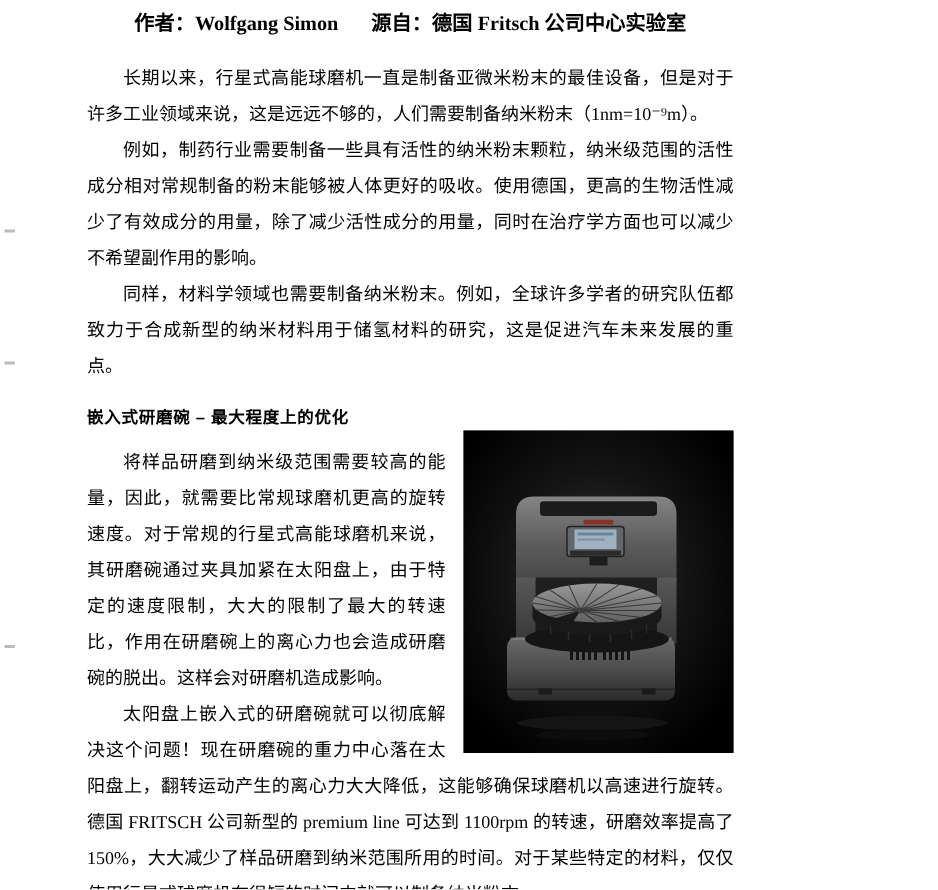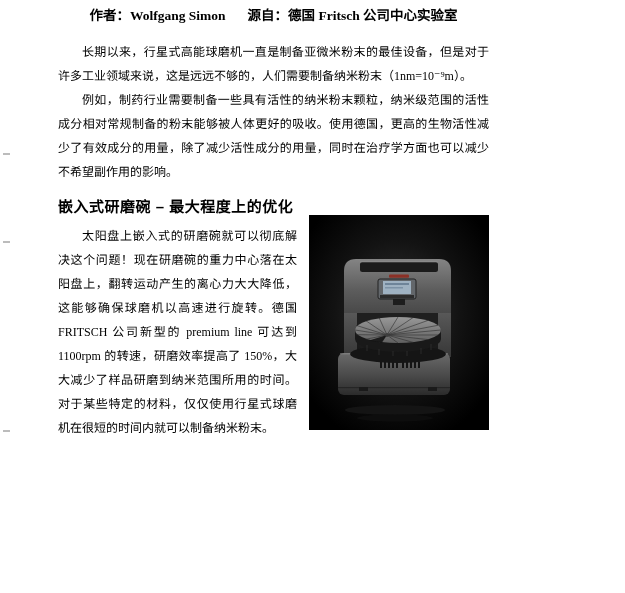--- a/index.html
+++ b/index.html
@@ -23,21 +23,21 @@
   .byline-gap{display:inline-block;width:22px;}
   .doc p{
     margin:0;
     font-size:12px;
     line-height:24px;
     text-indent:2em;
     text-align:justify;
   }
   .doc p.first{margin-top:14px;}
   .section h2{
-    font-size:15px;
+    font-size:11px;
     font-weight:bold;
     line-height:20px;
     margin:13px 0 7px 0;
     font-family:"Liberation Sans","DejaVu Sans",sans-serif;
     letter-spacing:0.5px;
   }
   .photo{
     float:right;
     width:180px;height:215px;
     margin:18px 0 6px 12px;
@@ -59,20 +59,21 @@
   <div class="margin-tick" style="top:430px"></div>
 
   <div class="doc">
 
     <div class="byline">
       <span>作者：Wolfgang Simon</span><span class="byline-gap"></span><span>源自：德国 Fritsch 公司中心实验室</span>
     </div>
 
     <p class="first">长期以来，行星式高能球磨机一直是制备亚微米粉末的最佳设备，但是对于许多工业领域来说，这是远远不够的，人们需要制备纳米粉末（1nm=10⁻⁹m）。</p>
     <p>例如，制药行业需要制备一些具有活性的纳米粉末颗粒，纳米级范围的活性成分相对常规制备的粉末能够被人体更好的吸收。使用德国，更高的生物活性减少了有效成分的用量，除了减少活性成分的用量，同时在治疗学方面也可以减少不希望副作用的影响。</p>
+    <p>同样，材料学领域也需要制备纳米粉末。例如，全球许多学者的研究队伍都致力于合成新型的纳米材料用于储氢材料的研究，这是促进汽车未来发展的重点。</p>
 
     <div class="section">
 
       <figure class="photo" style="margin-right:0;" aria-label="FRITSCH premium line 行星式高能球磨机产品照片">
         <svg width="180" height="215" viewBox="0 0 180 215" xmlns="http://www.w3.org/2000/svg">
           <defs>
             <radialGradient id="glow" cx="49%" cy="46%" r="62%">
               <stop offset="0%" stop-color="#343434"></stop>
               <stop offset="55%" stop-color="#131313"></stop>
               <stop offset="100%" stop-color="#000000"></stop>
@@ -174,17 +175,18 @@
           </g>
 
           <g>
             <ellipse cx="86" cy="195" rx="50" ry="5" fill="#141414"></ellipse>
             <ellipse cx="86" cy="203" rx="38" ry="3.5" fill="#0d0d0d"></ellipse>
           </g>
         </svg>
       </figure>
 
       <h2>嵌入式研磨碗 – 最大程度上的优化</h2>
+      <p>将样品研磨到纳米级范围需要较高的能量，因此，就需要比常规球磨机更高的旋转速度。对于常规的行星式高能球磨机来说，其研磨碗通过夹具加紧在太阳盘上，由于特定的速度限制，大大的限制了最大的转速比，作用在研磨碗上的离心力也会造成研磨碗的脱出。这样会对研磨机造成影响。</p>
       <p>太阳盘上嵌入式的研磨碗就可以彻底解决这个问题！现在研磨碗的重力中心落在太阳盘上，翻转运动产生的离心力大大降低，这能够确保球磨机以高速进行旋转。德国 FRITSCH 公司新型的 premium line 可达到 1100rpm 的转速，研磨效率提高了 150%，大大减少了样品研磨到纳米范围所用的时间。对于某些特定的材料，仅仅使用行星式球磨机在很短的时间内就可以制备纳米粉末。</p>
     </div>
 
   </div>
 </div>
 
 </body></html>

